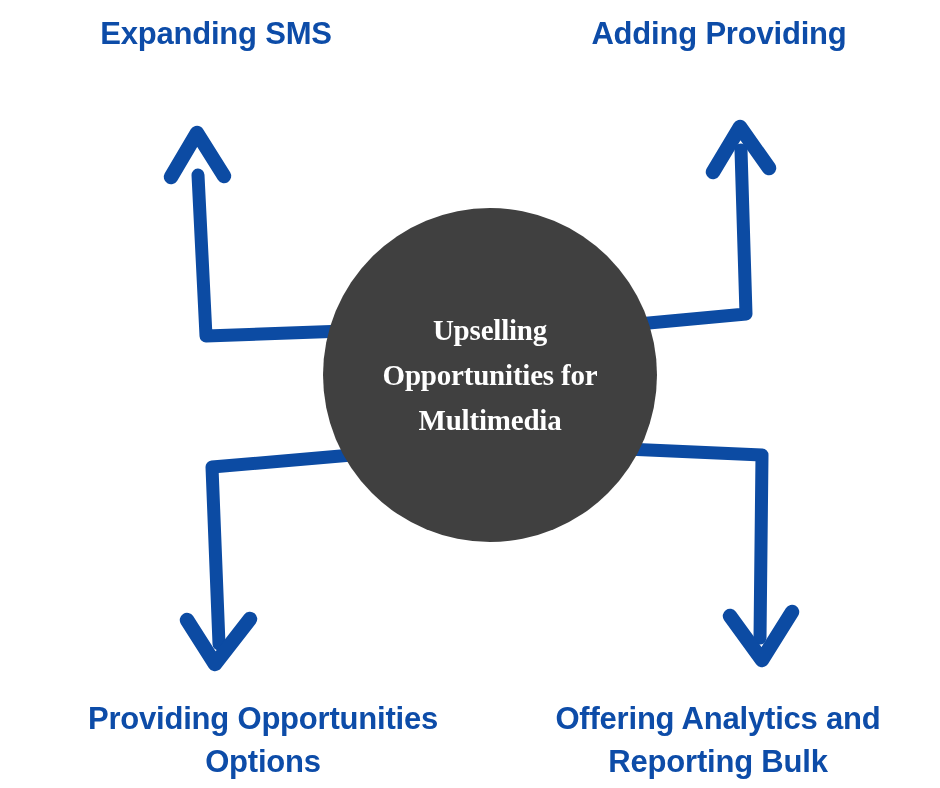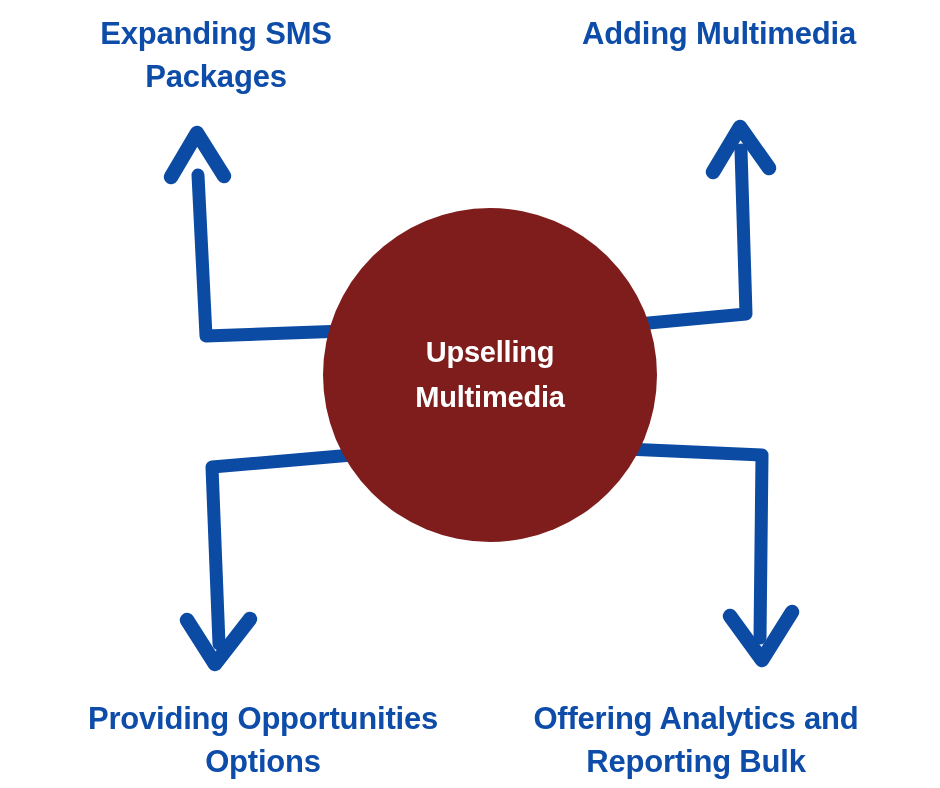--- a/index.html
+++ b/index.html
@@ -31,30 +31,31 @@
     color: #0d4ca8;
     font-size: 31px;
     line-height: 43px;
     text-align: center;
     letter-spacing: -0.2px;
   }
   .label span { display: block; white-space: nowrap; }
   .label.tl { left: 36px;  top: 12px;  width: 360px; }
   .label.tr { left: 499px; top: 12px;  width: 440px; }
   .label.bl { left: 43px;  top: 697px; width: 440px; }
-  .label.br { left: 476px; top: 697px; width: 440px; }
+  .label.br { left: 498px; top: 697px; width: 440px; }
   .center-node {
     position: absolute;
     left: 323px; top: 208px;
     width: 334px; height: 334px;
     border-radius: 50%;
-    background: #7f1d1d;
+    background: #404040;
     display: flex;
     align-items: center;
     justify-content: center;
+    font-family: Liberation Serif, serif;
   }
   .center-text {
     color: #ffffff;
     font-size: 29px;
     line-height: 45px;
     text-align: center;
     letter-spacing: -0.2px;
   }
   .center-text span { display: block; white-space: nowrap; }
 </style>
@@ -77,37 +78,37 @@
       <path class="head" d="M 187 620 L 215 664 L 250 619"></path>
     </g>
     <g>
       <path class="shaft" d="M 626 449 L 762 455 L 760 638"></path>
       <path class="head" d="M 730 616 L 762 660 L 792 612"></path>
     </g>
   </svg>
 
   <div class="label tl">
     <span>Expanding SMS</span>
-    <span>Packages</span>
   </div>
 
   <div class="label tr">
-    <span>Adding Multimedia</span>
+    <span>Adding Providing</span>
   </div>
 
   <div class="label bl">
     <span>Providing Opportunities</span>
     <span>Options</span>
   </div>
 
   <div class="label br">
     <span>Offering Analytics and</span>
     <span>Reporting Bulk</span>
   </div>
 
   <div class="center-node">
     <div class="center-text">
       <span>Upselling</span>
+      <span>Opportunities for</span>
       <span>Multimedia</span>
     </div>
   </div>
 
 </div>
 
 </body></html>

